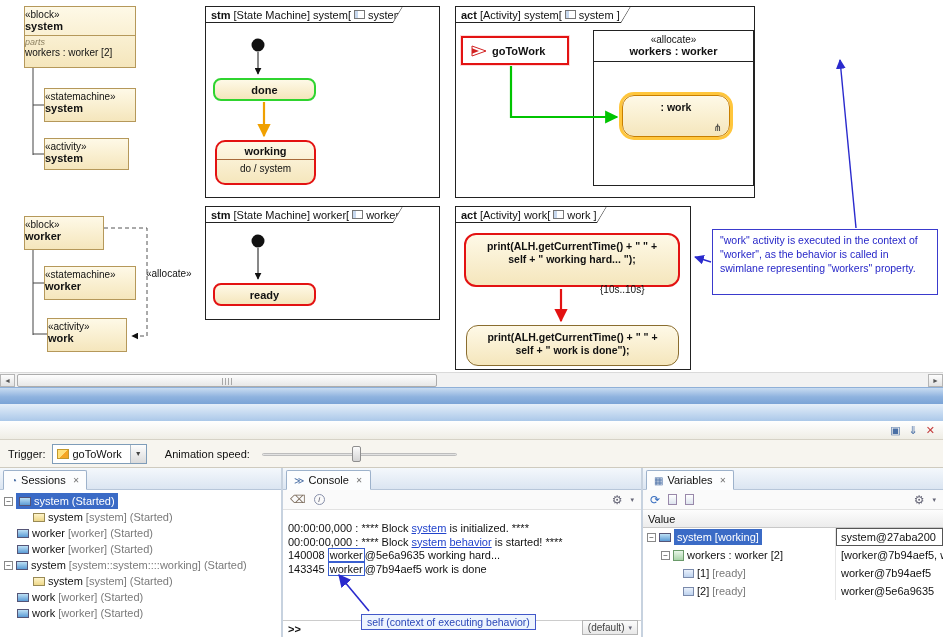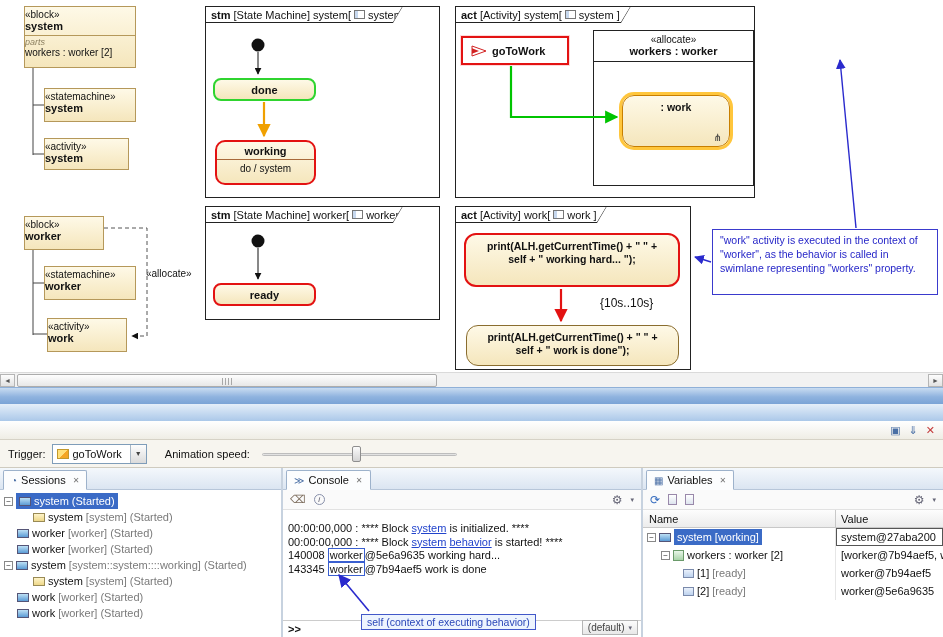--- a/index.html
+++ b/index.html
@@ -40,21 +40,21 @@
   .lane { position:absolute; border:1px solid #222; background:#fff; }
   .lanehead { border-bottom:1px solid #222; text-align:center; padding:3px 0 4px; }
   .lanehead .s1 { display:block; font-size:10px; }
   .lanehead .s2 { display:block; font-size:11px; font-weight:bold; }
 
   .action { position:absolute; background:linear-gradient(180deg,#FEF9E7,#F5E6BC); border:1px solid #8A6D2F;
             border-radius:12px; text-align:center; font-size:10.5px; font-weight:bold; padding-top:5px; line-height:13px; }
   .action.sel  { border:1.5px solid #C87F00; box-shadow:0 0 0 3px #FFC63C; }
   .action.redb { border:2px solid #E31212; }
   .rake { position:absolute; right:7px; bottom:2px; font-size:10px; font-weight:normal; color:#333; }
-  .duration { position:absolute; font-size:12px;margin-top:12px; }
+  .duration { position:absolute; font-size:10px; }
   .note { position:absolute; border:1px solid #3A3ACD; background:#fff; color:#2626C8; font-size:10.5px;
           line-height:1.32; padding:4px 7px; }
 
   
   #hscroll { position:absolute; left:0; top:372px; width:943px; height:15px; background:#F2F2F2; border-top:1px solid #DADADA; }
   .sbtn { position:absolute; top:1px; width:15px; height:13px; background:linear-gradient(#FDFDFD,#E2E2E2);
           border:1px solid #B5B5B5; font-size:7px; color:#555; display:flex; align-items:center; justify-content:center; }
   .sthumb { position:absolute; left:17px; top:1px; width:420px; height:13px; border:1px solid #ACACAC;
             border-radius:2px; background:linear-gradient(#FEFEFE,#E7E7E7); }
   .sgrip { position:absolute; left:50%; top:3px; width:11px; height:7px; margin-left:-5px;
@@ -226,21 +226,21 @@
       <polygon points="1,3.2 8,6 1,8.8" fill="#D22222"></polygon>
     </svg>
     <span>goToWork</span>
   </div>
   <div class="lane" style="left:593px;top:30px;width:161px;height:156px;">
     <div class="lanehead">
       <span class="s1">«allocate»</span>
       <span class="s2">workers : worker</span>
     </div>
   </div>
-  <div class="action sel" style="left:622px;top:95px;width:108px;height:52px;">
+  <div class="action sel" style="left:622px;top:95px;width:108px;height:42px;">
     <span>: work</span>
     <span class="rake">⋔</span>
   </div>
 
   <div class="frame" style="left:455px;top:206px;width:236px;height:164px;">
     <div class="ftitle" style="width:152px;">
         <div class="ftin">
       <b>act</b>
       <span>[Activity] work[</span>
       <span class="dicon"></span>
@@ -448,21 +448,20 @@
     <div class="cbody">
       <div class="ptoolbar">
         <span class="gear" style="color:#3A6FBF;">⟳</span>
         <span class="minifile"></span>
         <span class="minifile"></span>
         <span class="sp"></span>
         <span class="gear">⚙</span>
         <span class="caret">▾</span>
       </div>
       <div class="vhead">
-        <div class="vh1">Name</div>
         <div class="vh2">Value</div>
       </div>
       <div class="vrow">
         <div class="vname">
           <span class="exp">−</span>
           <span class="icon-mon"></span>
           <span class="selrow">
             <span class="tname">system</span>
             <span class="tdet">[working]</span>
           </span>

